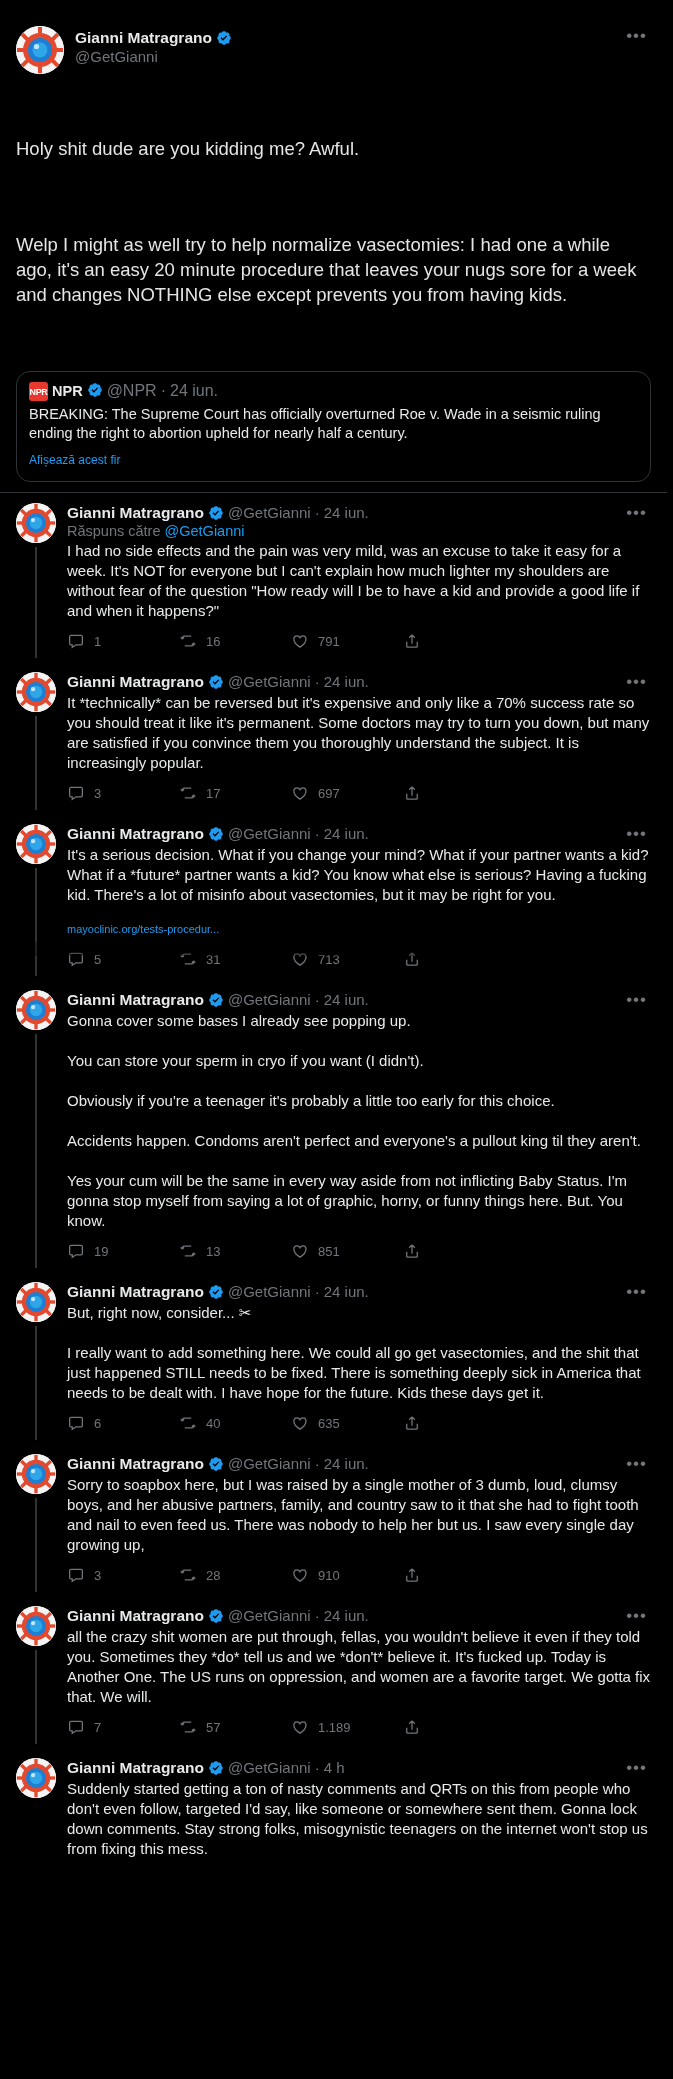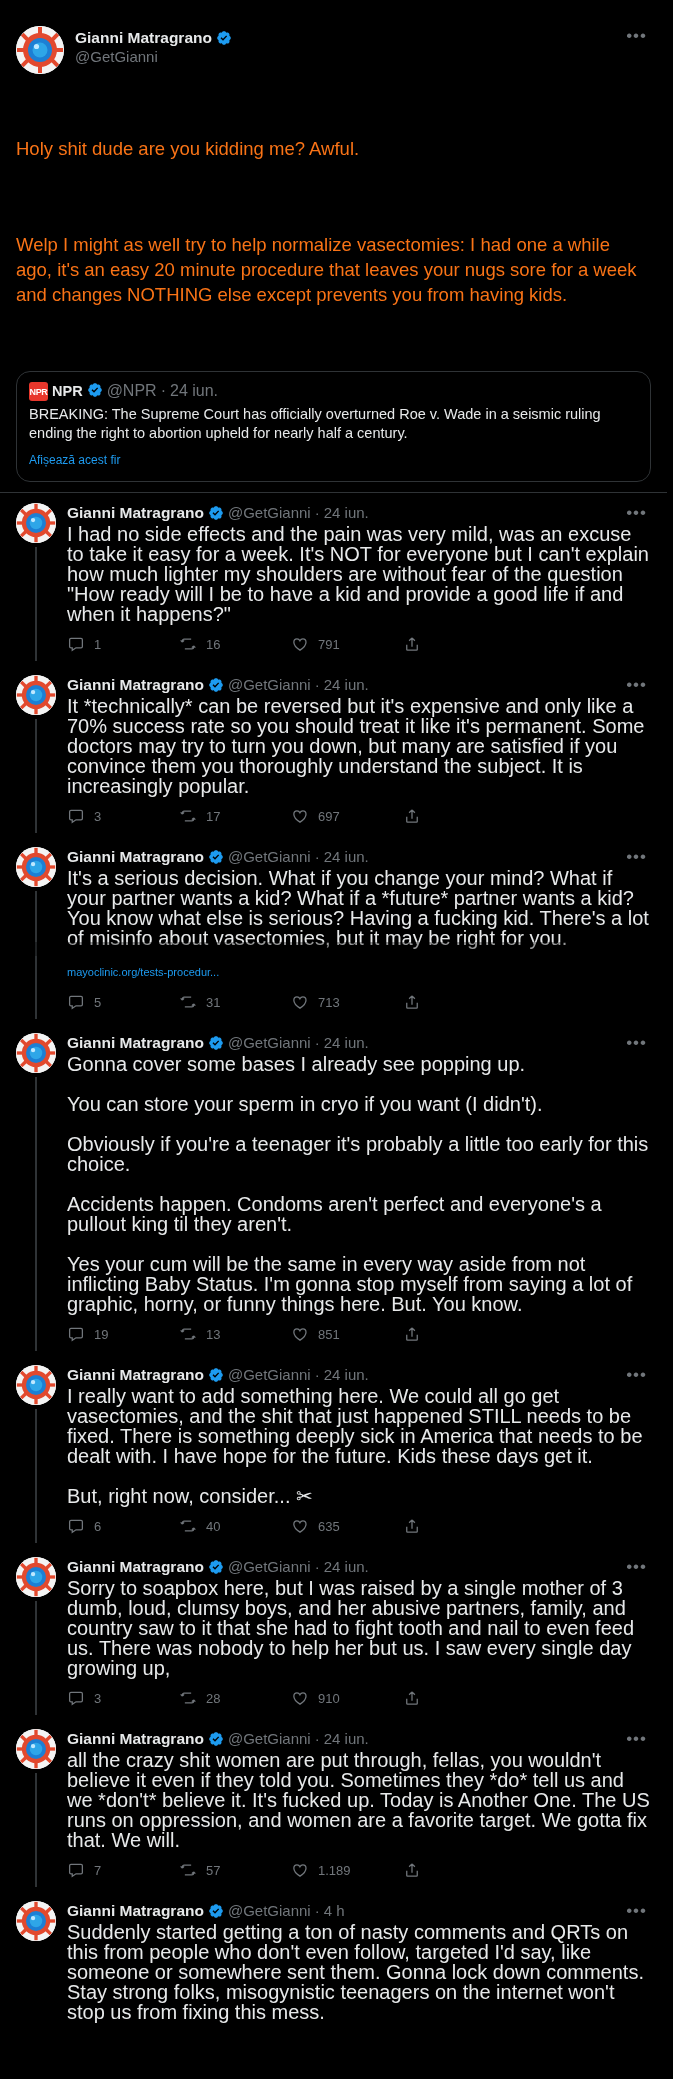--- a/index.html
+++ b/index.html
@@ -78,21 +78,21 @@
     padding: 2px 4px;
     flex: 0 0 auto;
     align-self: flex-start;
     margin-top: 2px;
     cursor: pointer;
   }
 
   .main-body {
     font-size: 18.5px;
     line-height: 25px;
-    color: #f97316;
+    color: #e5e5e5;
     margin-top: 12px;
     white-space: pre-wrap;
     word-wrap: break-word;
   }
   .main-body p { margin: 0 0 21px 0; }
   .main-body p:last-child { margin-bottom: 0; }
 
   
   .quote-card {
     margin-top: 14px;
@@ -169,21 +169,21 @@
     line-height: 19px;
   }
   .r-head .spacer { flex: 1 1 auto; }
   .replying {
     font-size: 14.5px;
     color: #71767b;
     margin-top: 1px;
   }
   .replying .mention { color: #1d9bf0; }
   .r-body {
-    font-size: 20px;
+    font-size: 15px;
     line-height: 20px;
     color: #e7e9ea;
     margin-top: 2px;
     white-space: pre-wrap;
     word-wrap: break-word;
   }
   .r-body p { margin: 0 0 20px 0; }
   .r-body p:last-child { margin-bottom: 0; }
   .r-link {
     color: #1d9bf0;
@@ -318,20 +318,21 @@
               <svg viewBox="0 0 22 22">
                 <path fill="#1d9bf0" d="M20.396 11c-.018-.646-.215-1.275-.57-1.816-.354-.54-.852-.972-1.438-1.246.223-.607.27-1.264.14-1.897-.131-.634-.437-1.218-.882-1.687-.47-.445-1.053-.75-1.687-.882-.633-.13-1.29-.083-1.897.14-.273-.587-.704-1.086-1.245-1.439-.54-.354-1.17-.551-1.817-.569-.646.018-1.276.215-1.817.569-.54.353-.972.852-1.245 1.438-.607-.222-1.264-.269-1.897-.139-.634.131-1.218.437-1.687.882-.445.47-.751 1.053-.882 1.687-.13.633-.083 1.29.14 1.897-.587.274-1.086.705-1.439 1.246-.354.541-.551 1.17-.569 1.816.018.647.215 1.276.569 1.817.353.541.852.972 1.438 1.245-.222.607-.269 1.264-.139 1.898.131.634.437 1.218.882 1.687.47.445 1.053.75 1.687.882.633.13 1.29.083 1.897-.14.273.587.704 1.086 1.245 1.44.541.353 1.17.55 1.817.568.646-.018 1.276-.215 1.817-.569.54-.353.972-.852 1.245-1.439.604.239 1.266.303 1.906.183.64-.12 1.232-.418 1.705-.86.443-.472.742-1.064.862-1.704.12-.64.056-1.302-.184-1.906.586-.273 1.084-.704 1.438-1.245.355-.54.552-1.17.57-1.817zM9.662 14.85l-3.429-3.428 1.293-1.302 2.072 2.072 4.4-4.794 1.347 1.246z"></path>
               </svg>
             </span>
             <span class="handle">@GetGianni</span>
             <span class="dot-sep">·</span>
             <span class="time">24 iun.</span>
             <span class="spacer"></span>
             <div class="more-btn">•••</div>
           </div>
+          <div class="replying"><span>Răspuns către </span><span class="mention">@GetGianni</span></div>
           <div class="r-body"><p>I had no side effects and the pain was very mild, was an excuse to take it easy for a week. It's NOT for everyone but I can't explain how much lighter my shoulders are without fear of the question "How ready will I be to have a kid and provide a good life if and when it happens?"</p></div>
           <div class="actions">
             <div class="act">
               <span>
                 <svg viewBox="0 0 24 24">
                   <path d="M3.5 6.2c0-1 .8-1.8 1.8-1.8h13.4c1 0 1.8.8 1.8 1.8v9.1c0 1-.8 1.8-1.8 1.8H12l-5 3.4v-3.4H5.3c-1 0-1.8-.8-1.8-1.8V6.2z"></path>
                 </svg>
               </span>
               <span>1</span>
             </div>
@@ -611,21 +612,21 @@
               <svg viewBox="0 0 22 22">
                 <path fill="#1d9bf0" d="M20.396 11c-.018-.646-.215-1.275-.57-1.816-.354-.54-.852-.972-1.438-1.246.223-.607.27-1.264.14-1.897-.131-.634-.437-1.218-.882-1.687-.47-.445-1.053-.75-1.687-.882-.633-.13-1.29-.083-1.897.14-.273-.587-.704-1.086-1.245-1.439-.54-.354-1.17-.551-1.817-.569-.646.018-1.276.215-1.817.569-.54.353-.972.852-1.245 1.438-.607-.222-1.264-.269-1.897-.139-.634.131-1.218.437-1.687.882-.445.47-.751 1.053-.882 1.687-.13.633-.083 1.29.14 1.897-.587.274-1.086.705-1.439 1.246-.354.541-.551 1.17-.569 1.816.018.647.215 1.276.569 1.817.353.541.852.972 1.438 1.245-.222.607-.269 1.264-.139 1.898.131.634.437 1.218.882 1.687.47.445 1.053.75 1.687.882.633.13 1.29.083 1.897-.14.273.587.704 1.086 1.245 1.44.541.353 1.17.55 1.817.568.646-.018 1.276-.215 1.817-.569.54-.353.972-.852 1.245-1.439.604.239 1.266.303 1.906.183.64-.12 1.232-.418 1.705-.86.443-.472.742-1.064.862-1.704.12-.64.056-1.302-.184-1.906.586-.273 1.084-.704 1.438-1.245.355-.54.552-1.17.57-1.817zM9.662 14.85l-3.429-3.428 1.293-1.302 2.072 2.072 4.4-4.794 1.347 1.246z"></path>
               </svg>
             </span>
             <span class="handle">@GetGianni</span>
             <span class="dot-sep">·</span>
             <span class="time">24 iun.</span>
             <span class="spacer"></span>
             <div class="more-btn">•••</div>
           </div>
-          <div class="r-body"><p>I really want to add something here. We could all go get vasectomies, and the shit that just happened STILL needs to be fixed. There is something deeply sick in America that needs to be dealt with. I have hope for the future. Kids these days get it.</p><p>But, right now, consider... ✂</p></div>
+          <div class="r-body"><p>But, right now, consider... ✂</p><p>I really want to add something here. We could all go get vasectomies, and the shit that just happened STILL needs to be fixed. There is something deeply sick in America that needs to be dealt with. I have hope for the future. Kids these days get it.</p></div>
           <div class="actions">
             <div class="act">
               <span>
                 <svg viewBox="0 0 24 24">
                   <path d="M3.5 6.2c0-1 .8-1.8 1.8-1.8h13.4c1 0 1.8.8 1.8 1.8v9.1c0 1-.8 1.8-1.8 1.8H12l-5 3.4v-3.4H5.3c-1 0-1.8-.8-1.8-1.8V6.2z"></path>
                 </svg>
               </span>
               <span>6</span>
             </div>
             <div class="act">

